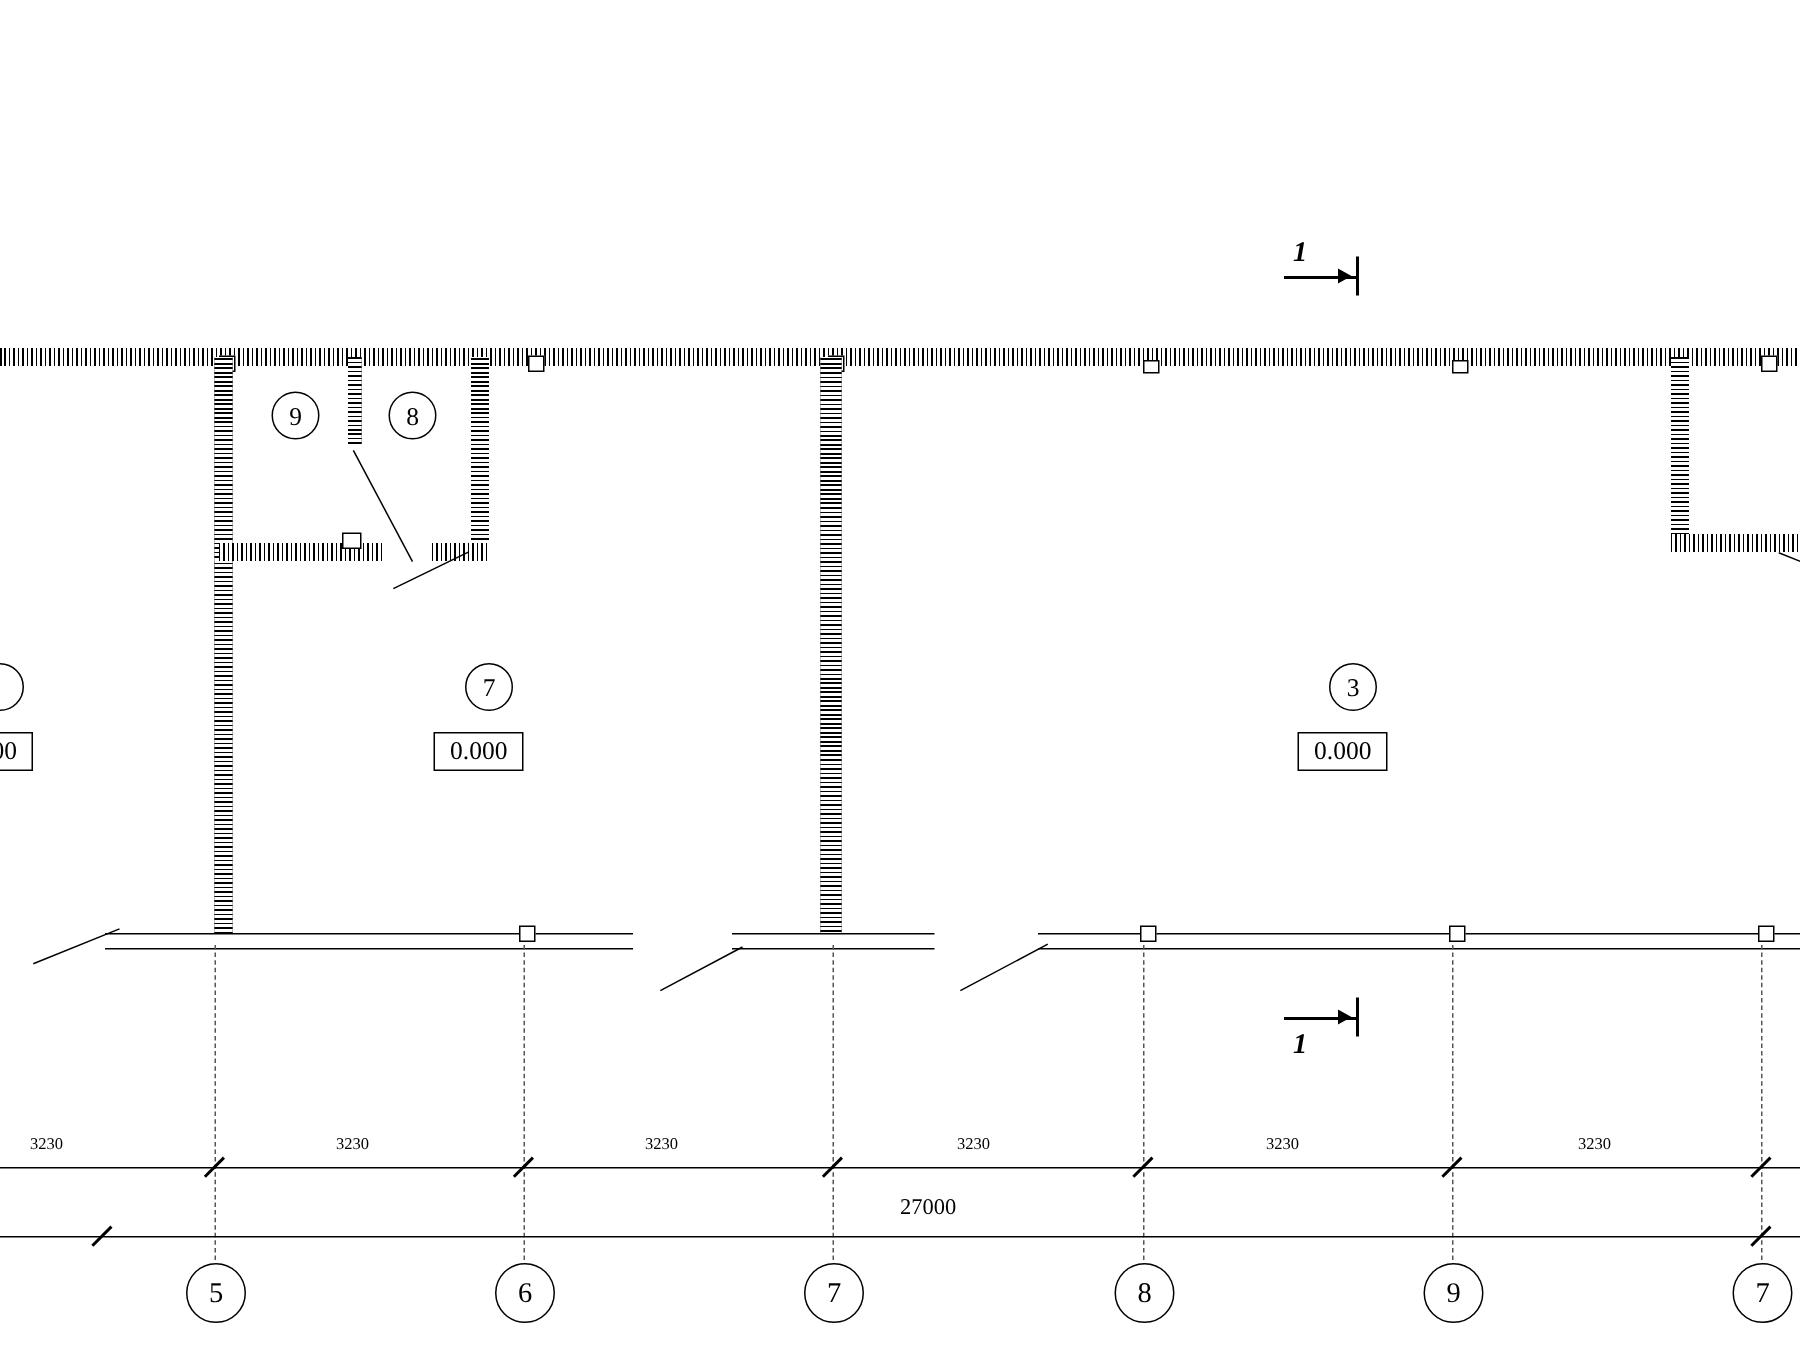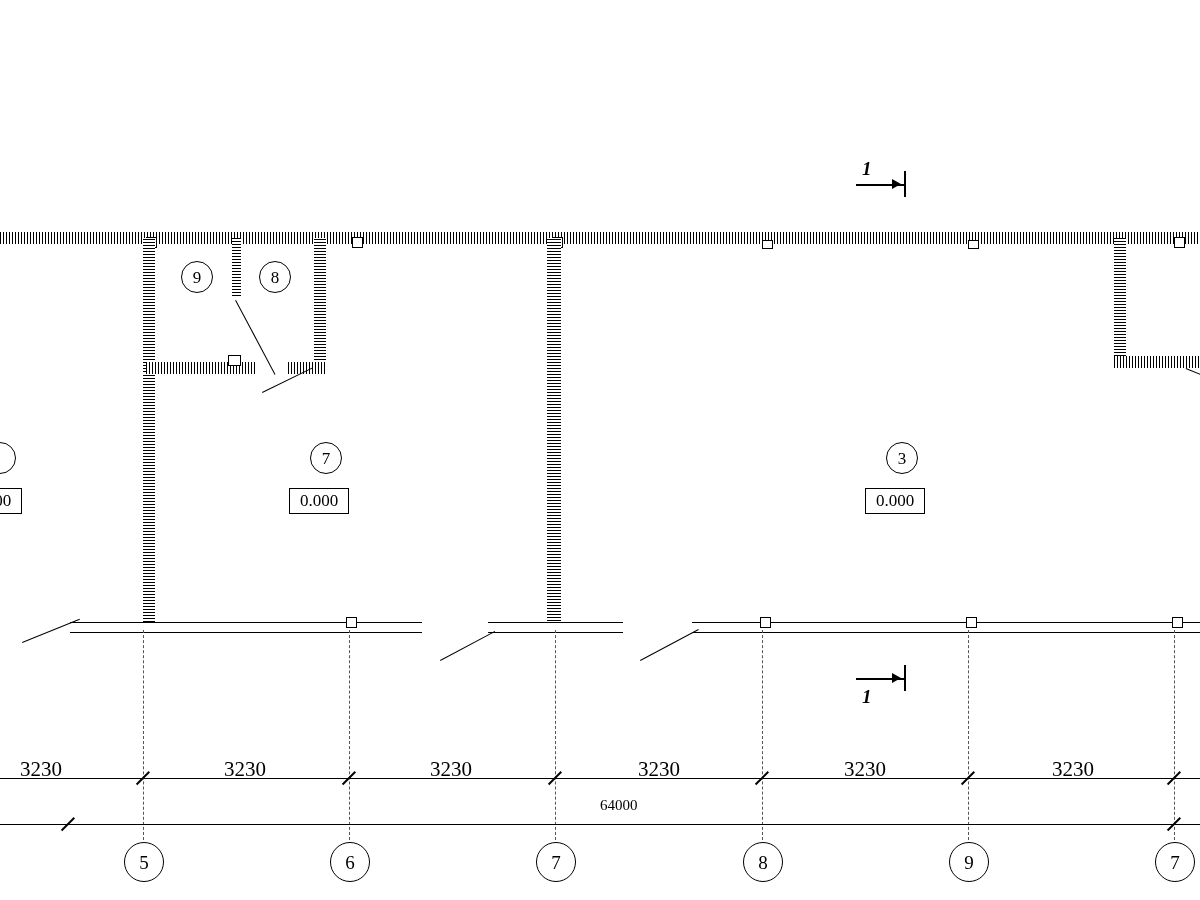--- a/index.html
+++ b/index.html
@@ -65,21 +65,21 @@
     font-family:"Liberation Serif", serif;
     font-size:17px;
     padding:3px 10px 4px;
     line-height:1;
   }
 
   
   .dim{
     position:absolute;
     font-family:"Liberation Serif", serif;
-    font-size:21px;
+    font-size:11px;
     white-space:nowrap;
   }
   .dim.total{font-size:15px;}
 
   
   .window{
     position:absolute;
     height:9px;
     border-top:1.6px solid #000;
     border-bottom:1.6px solid #000;
@@ -217,21 +217,21 @@
   <div class="tick" style="left:67px;top:815px;"></div>
   <div class="tick" style="left:1173px;top:815px;"></div>
 
   <div class="dim" style="left:20px;top:757px;">3230</div>
   <div class="dim" style="left:224px;top:757px;">3230</div>
   <div class="dim" style="left:430px;top:757px;">3230</div>
   <div class="dim" style="left:638px;top:757px;">3230</div>
   <div class="dim" style="left:844px;top:757px;">3230</div>
   <div class="dim" style="left:1052px;top:757px;">3230</div>
 
-  <div class="dim total" style="left:600px;top:797px;">64000</div>
+  <div class="dim total" style="left:600px;top:797px;">27000</div>
 
   <div class="bubble ax" style="left:124px;top:842px;">
     <span>5</span>
   </div>
   <div class="bubble ax" style="left:330px;top:842px;">
     <span>6</span>
   </div>
   <div class="bubble ax" style="left:536px;top:842px;">
     <span>7</span>
   </div>

